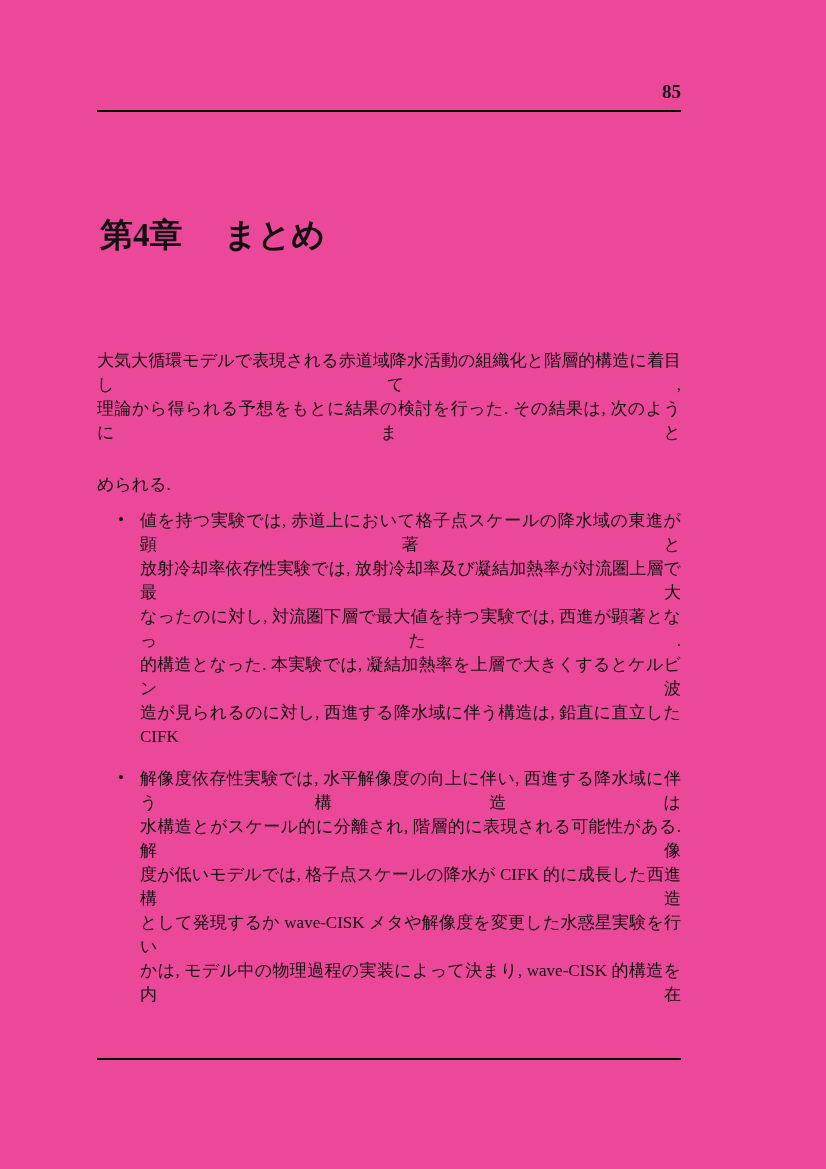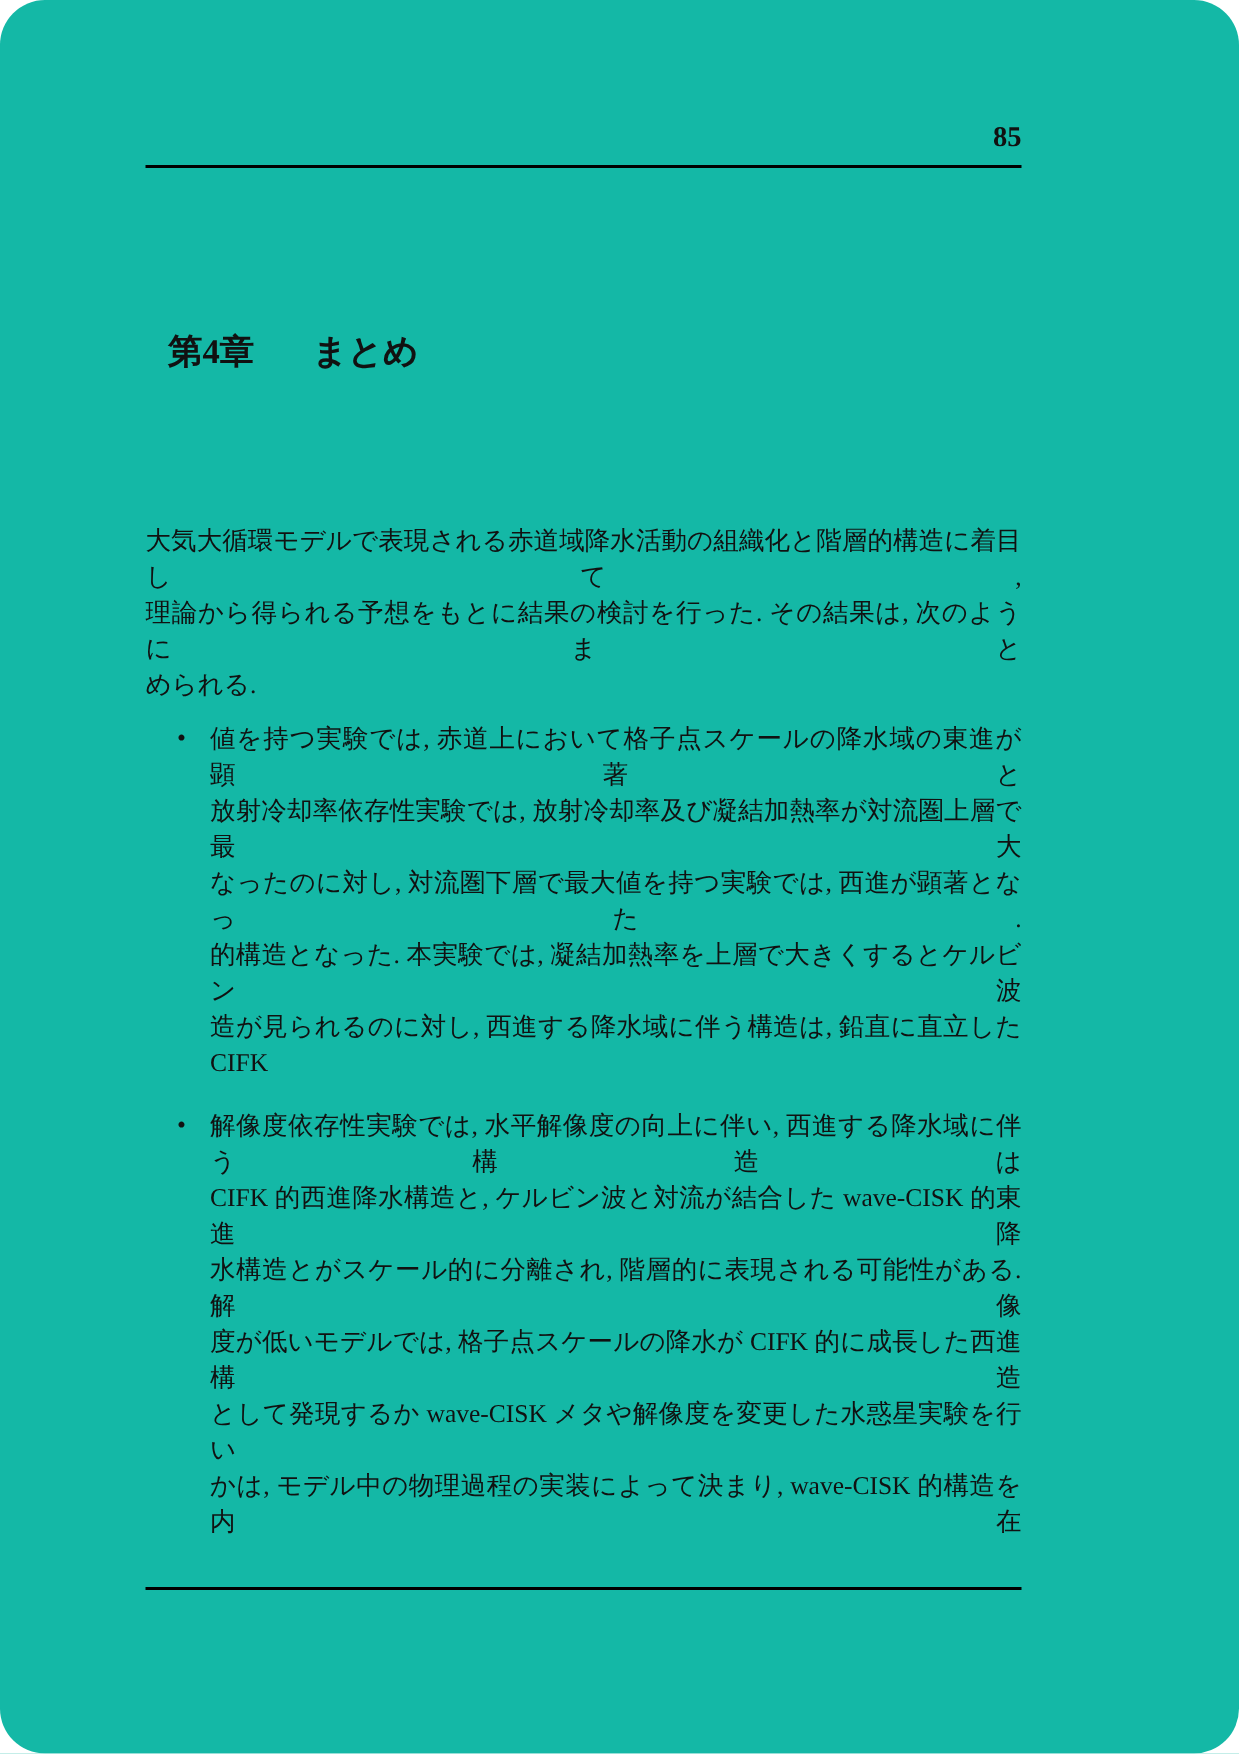--- a/index.html
+++ b/index.html
@@ -4,25 +4,24 @@
 <style>
   html, body {
     margin: 0;
     padding: 0;
     background: #ffffff;
   }
   .page {
     position: relative;
     width: 826px;
     height: 1169px;
-    background: #14b8a6;
+    background: #ec4899;
     color: #111111;
     font-family: "Liberation Serif", "DejaVu Serif", serif;
     overflow: hidden;
-    border-radius: 30px;
   }
   .page-number {
     position: absolute;
     top: 80px;
     left: 97px;
     width: 584px;
     text-align: right;
     font-size: 19px;
     font-weight: bold;
     line-height: 24px;
@@ -31,42 +30,43 @@
     position: absolute;
     left: 97px;
     width: 584px;
     border-top: 2px solid #000000;
   }
   .header-rule { top: 110px; }
   .footer-rule { top: 1058px; }
   .chapter {
     position: absolute;
     top: 212px;
-    left: 112px;
+    left: 100px;
     margin: 0;
-    font-size: 23px;
+    font-size: 33px;
     font-weight: bold;
     line-height: 46px;
     white-space: nowrap;
   }
   .chapter-label { margin-right: 33px; }
   .body {
     position: absolute;
     left: 97px;
     top: 349px;
     width: 584px;
     font-size: 17px;
     line-height: 24px;
   }
   .jline {
     text-align: justify;
     text-align-last: justify;
   }
   .jline.end {
     text-align-last: left;
+    margin-top: 28px;
   }
   .bullet-list {
     list-style: none;
     margin: 12px 0 0 0;
     padding: 0;
   }
   .bullet-item {
     position: relative;
     padding-left: 43px;
   }
@@ -104,21 +104,20 @@
         <span class="bullet">•</span>
         <div class="jline">値を持つ実験では, 赤道上において格子点スケールの降水域の東進が顕著と</div>
         <div class="jline">放射冷却率依存性実験では, 放射冷却率及び凝結加熱率が対流圏上層で最大</div>
         <div class="jline">なったのに対し, 対流圏下層で最大値を持つ実験では, 西進が顕著となった.</div>
         <div class="jline">的構造となった. 本実験では, 凝結加熱率を上層で大きくするとケルビン波</div>
         <div class="jline">造が見られるのに対し, 西進する降水域に伴う構造は, 鉛直に直立した CIFK</div>
       </li>
       <li class="bullet-item">
         <span class="bullet">•</span>
         <div class="jline">解像度依存性実験では, 水平解像度の向上に伴い, 西進する降水域に伴う構造は</div>
-        <div class="jline">CIFK 的西進降水構造と, ケルビン波と対流が結合した wave-CISK 的東進降</div>
         <div class="jline">水構造とがスケール的に分離され, 階層的に表現される可能性がある. 解像</div>
         <div class="jline">度が低いモデルでは, 格子点スケールの降水が CIFK 的に成長した西進構造</div>
         <div class="jline">として発現するか wave-CISK メタや解像度を変更した水惑星実験を行い</div>
         <div class="jline">かは, モデル中の物理過程の実装によって決まり, wave-CISK 的構造を内在</div>
 
       </li>
     </ul>
 
   </div>
 

